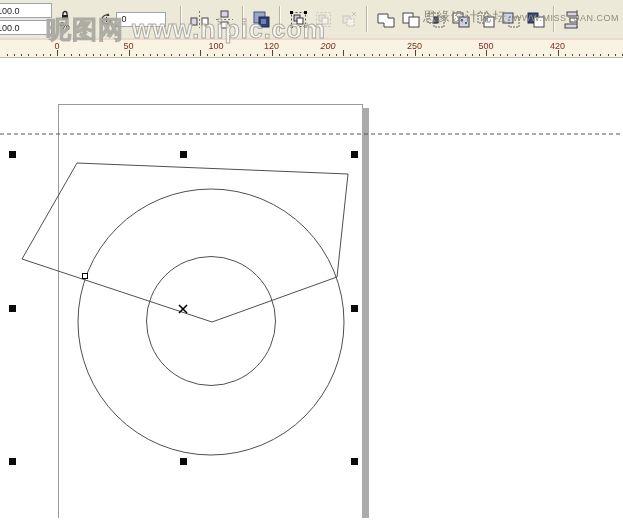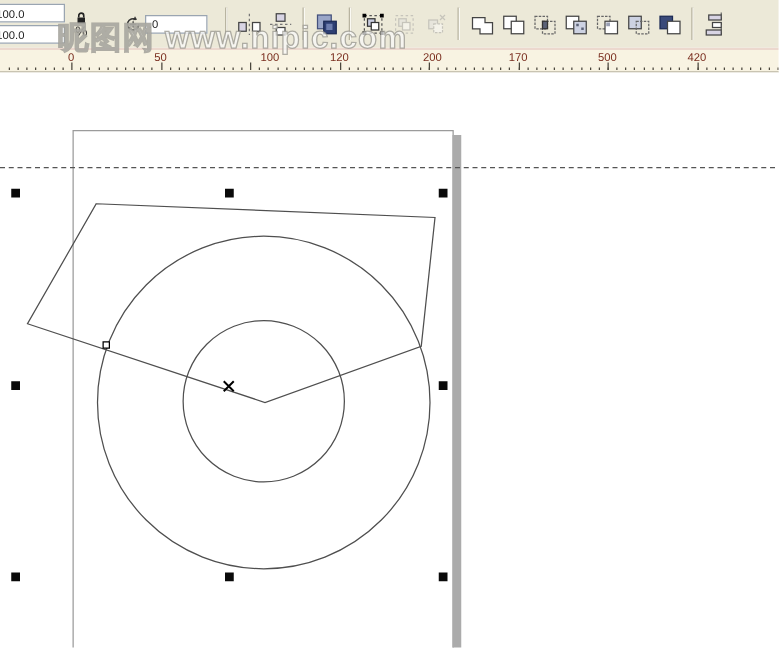--- a/index.html
+++ b/index.html
@@ -200,35 +200,39 @@
       <svg width="20" height="20">
           <line x1="14" y1="1" x2="14" y2="19" stroke="#666" stroke-dasharray="2 2"></line>
       <rect x="4" y="3" width="10" height="4" fill="#d8d4e4" stroke="#444"></rect>
       <rect x="7" y="9" width="7" height="4" fill="#fff" stroke="#444"></rect>
       <rect x="2" y="15" width="12" height="4" fill="#d8d4e4" stroke="#444"></rect>
         </svg>
     </span>
   </div>
 
   <div class="wm-nipic">昵图网 www.nipic.com</div>
+  <div class="wm-missyuan">
+    <span class="cn">思缘设计论坛</span>
+    <span class="en">WWW.MISSYUAN.COM</span>
+  </div>
 
   <div class="pinkline"></div>
 
   <div class="ruler" id="hruler">
       <span class="rlabel" style="left: 57px;">0</span>
       <span class="tick major" style="left: 57px;"></span>
       <span class="rlabel" style="left: 128.5px;">50</span>
       <span class="tick major" style="left: 128.5px;"></span>
       <span class="rlabel" style="left: 216px;">100</span>
       <span class="tick major" style="left: 200px;"></span>
       <span class="rlabel" style="left: 271.5px;">120</span>
       <span class="tick major" style="left: 271.5px;"></span>
-      <span class="rlabel" style="left: 346px;">200</span>
+      <span class="rlabel" style="left: 328px; font-style: italic;">200</span>
       <span class="tick major" style="left: 343px;"></span>
-      <span class="rlabel" style="left: 414.5px;">170</span>
+      <span class="rlabel" style="left: 414.5px;">250</span>
       <span class="tick major" style="left: 414.5px;"></span>
       <span class="rlabel" style="left: 486px;">500</span>
       <span class="tick major" style="left: 486px;"></span>
       <span class="rlabel" style="left: 557.5px;">420</span>
       <span class="tick major" style="left: 557.5px;"></span>
       <span class="tick minor" style="left: 6.9px;"></span>
       <span class="tick minor" style="left: 14.1px;"></span>
       <span class="tick minor" style="left: 21.2px;"></span>
       <span class="tick minor" style="left: 28.4px;"></span>
       <span class="tick minor" style="left: 35.5px;"></span>

